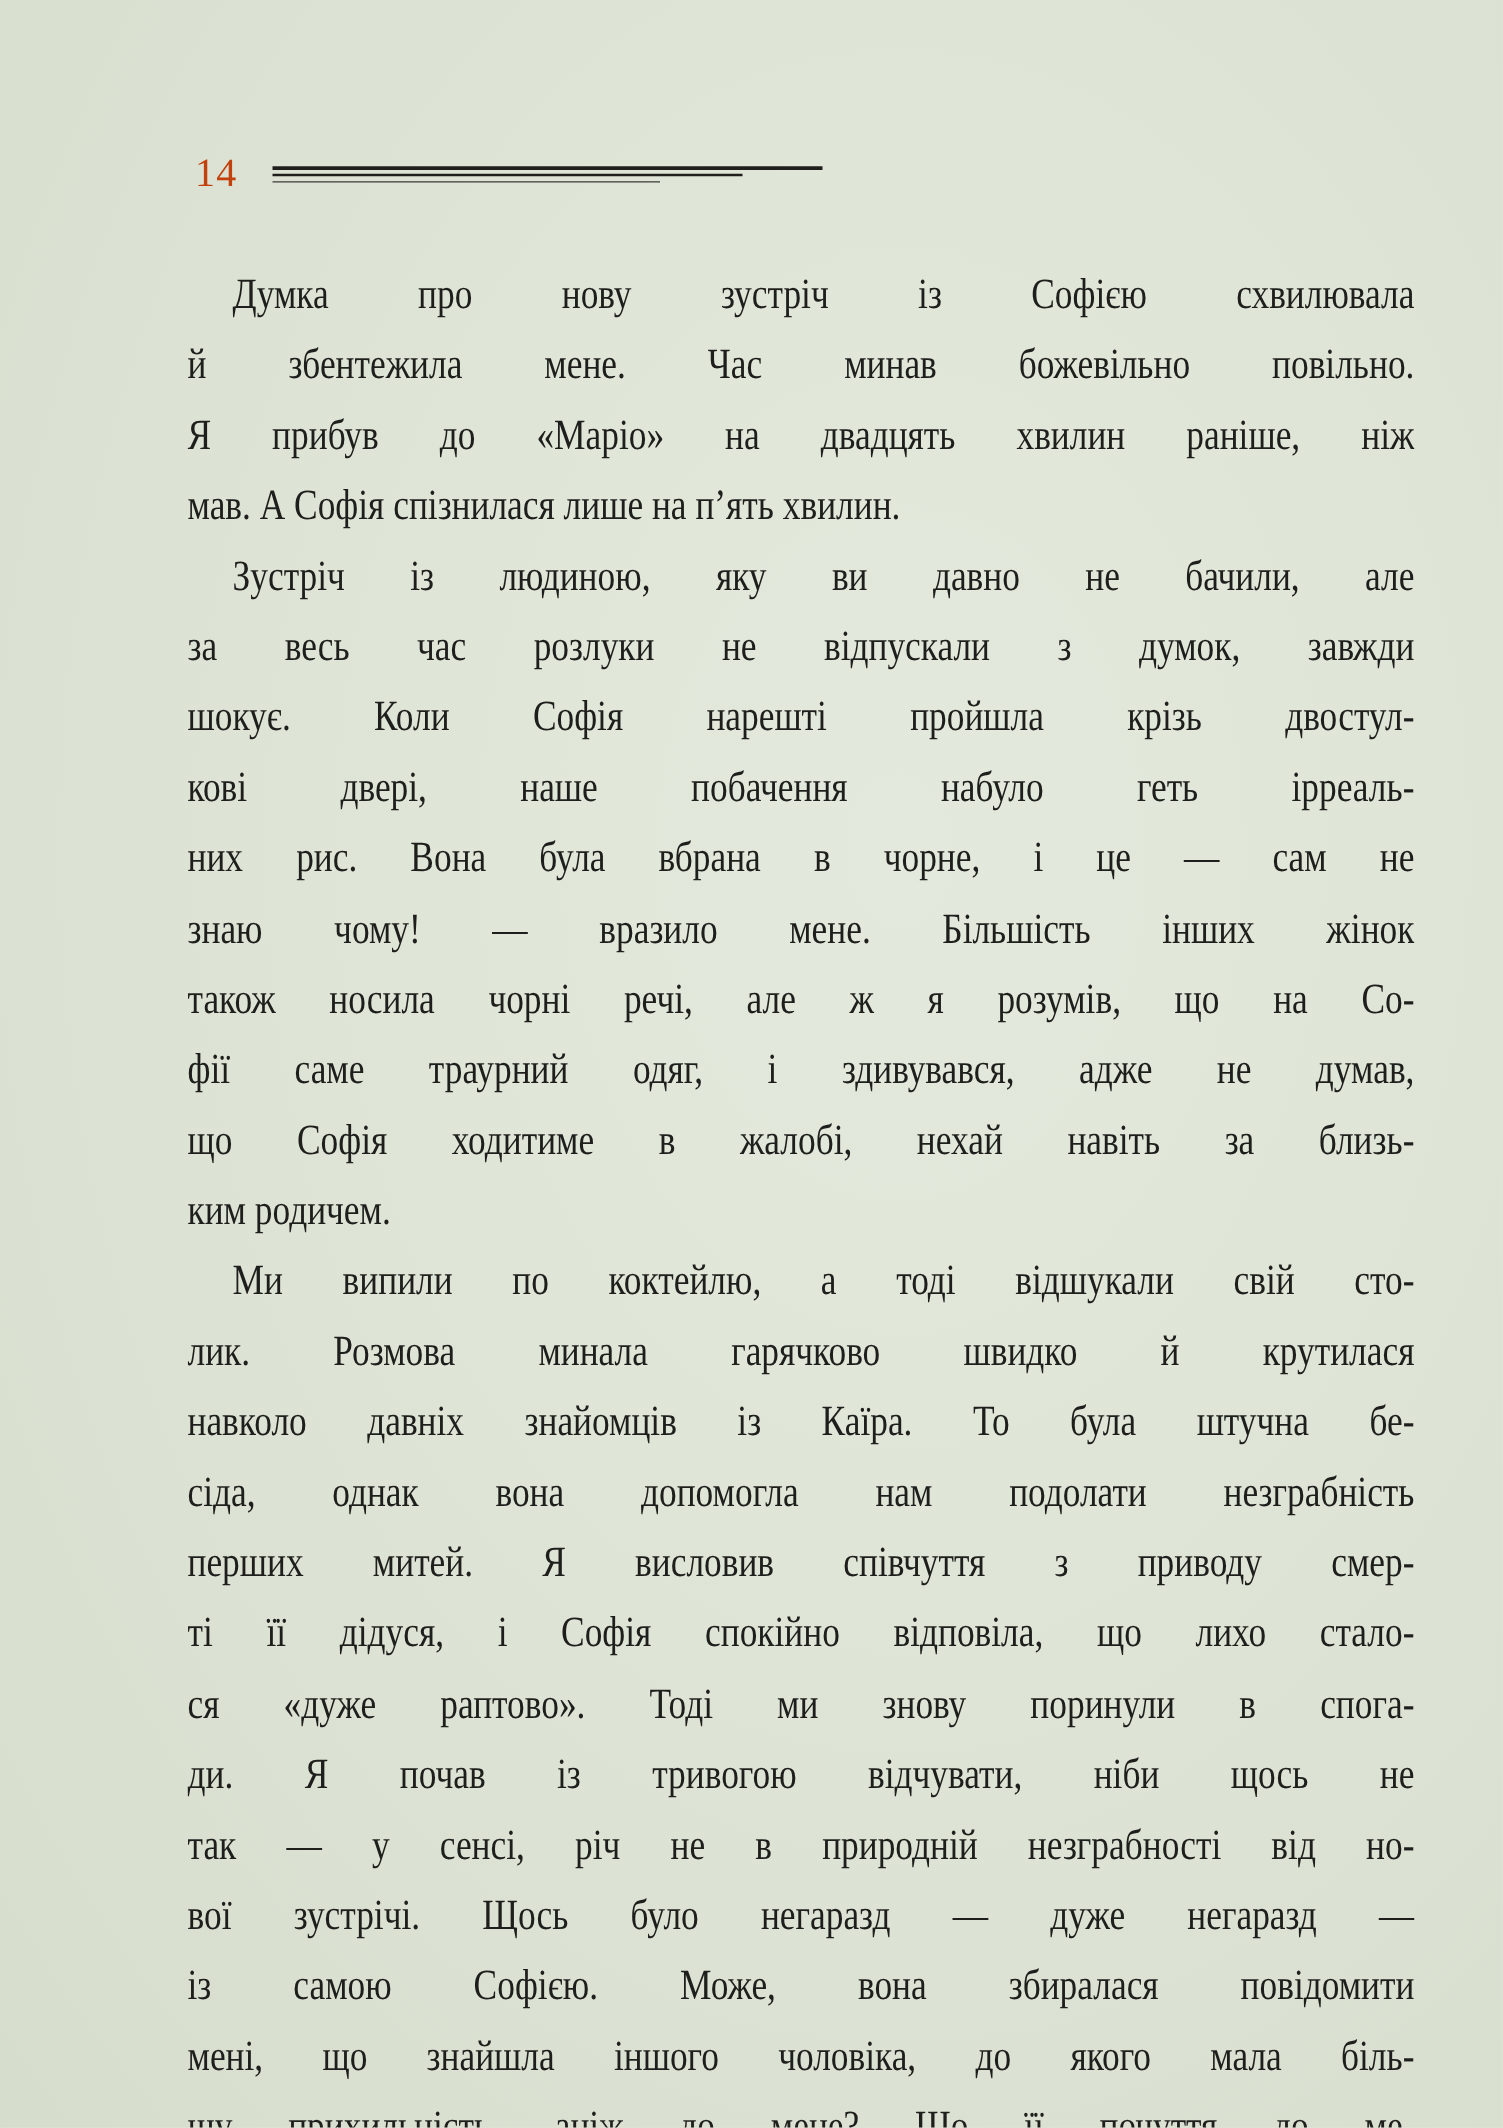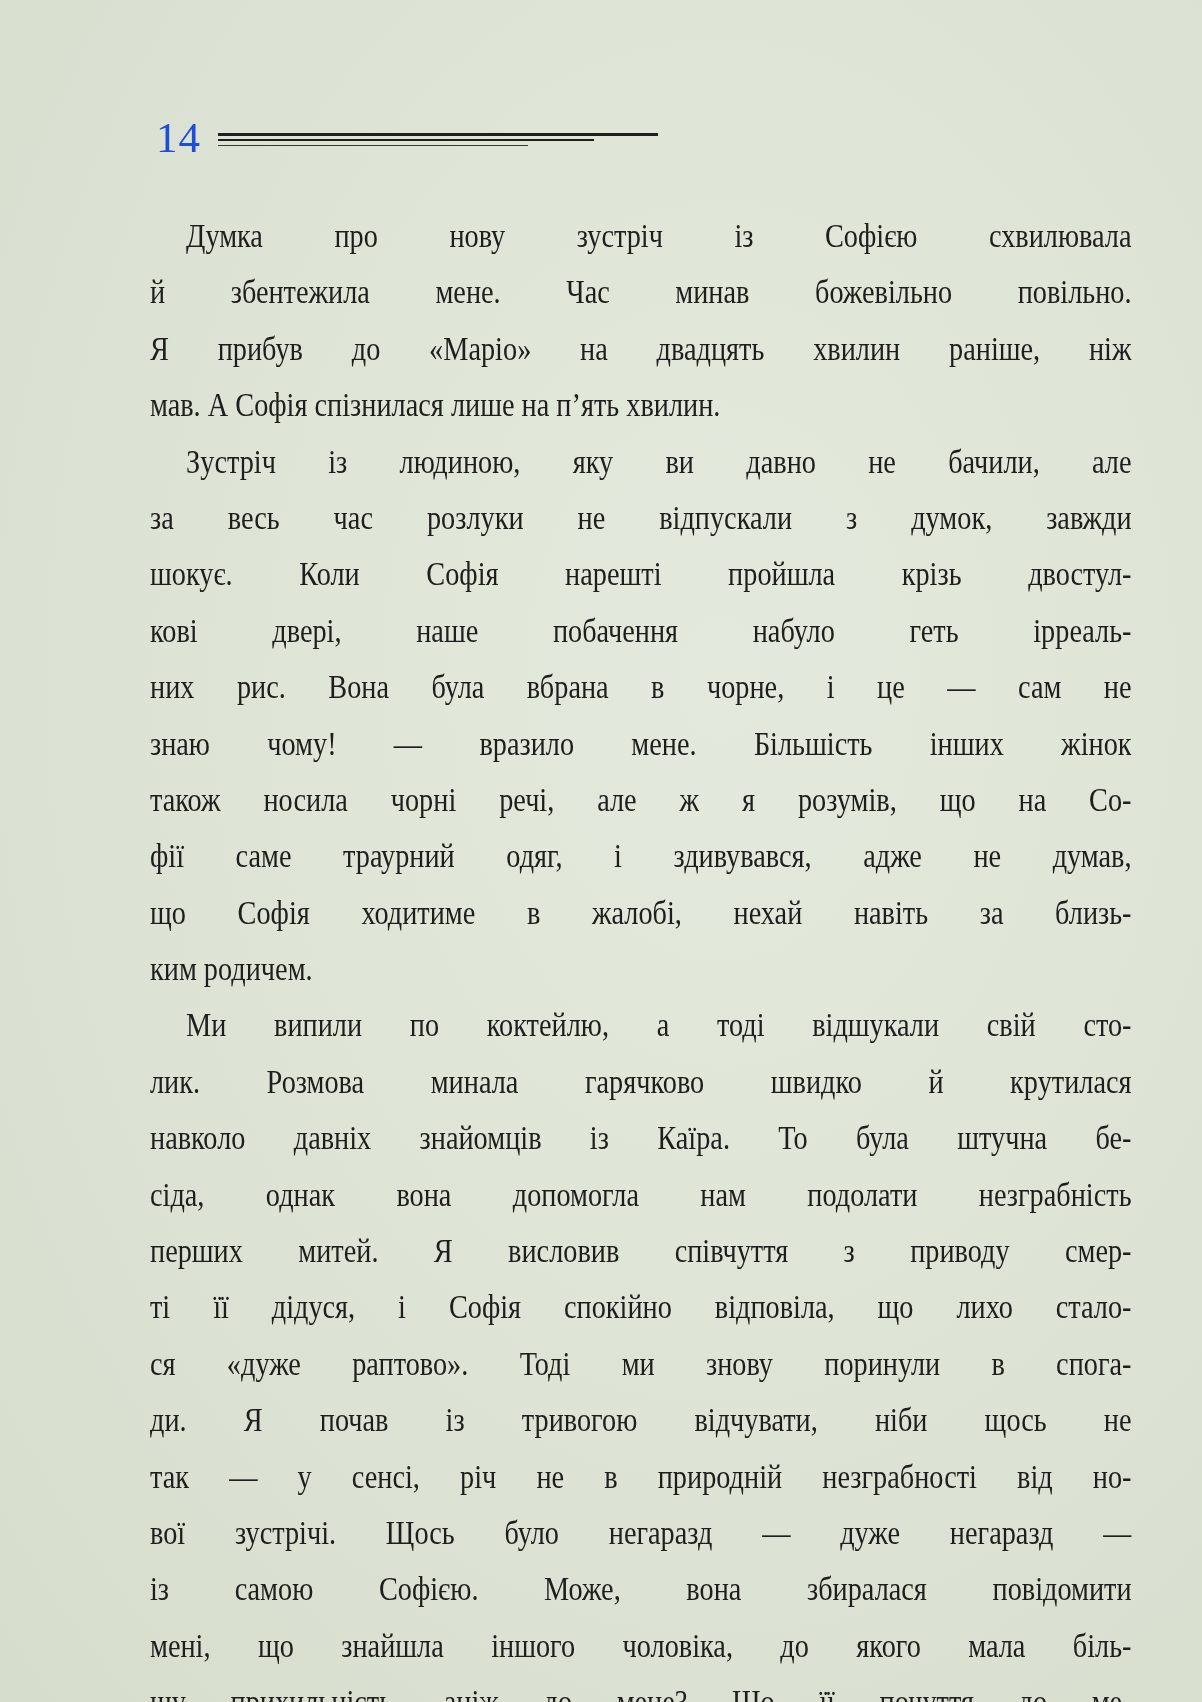--- a/index.html
+++ b/index.html
@@ -20,24 +20,24 @@
       position: absolute;
       left: 152px;
       top: 118px;
       width: 520px;
       height: 40px;
     }
     .page-number {
       position: absolute;
       left: 4px;
       top: 2px;
-      font-size: 43px;
+      font-size: 32px;
       line-height: 36px;
       letter-spacing: 1px;
-      color: #1d4ed8;
+      color: #c2410c;
     }
     .rule {
       position: absolute;
       left: 66px;
       height: 0;
       border-top-style: solid;
       border-top-color: #1f201d;
     }
     .rule-1 { top: 15px; width: 440px; border-top-width: 3px; }
     .rule-2 { top: 21px; width: 376px; border-top-width: 2px; }

